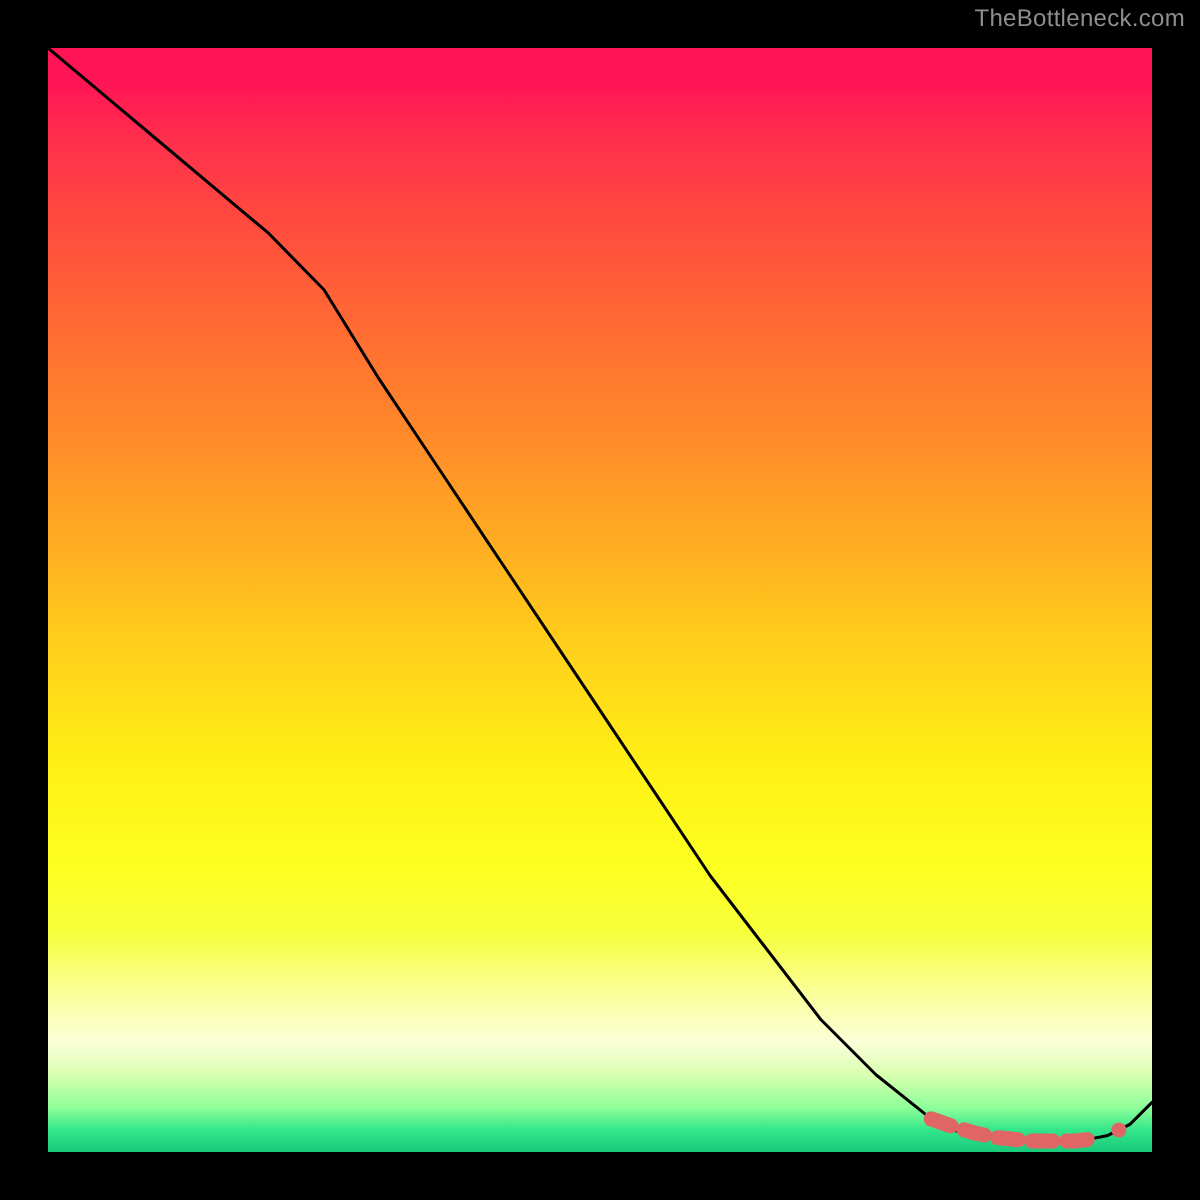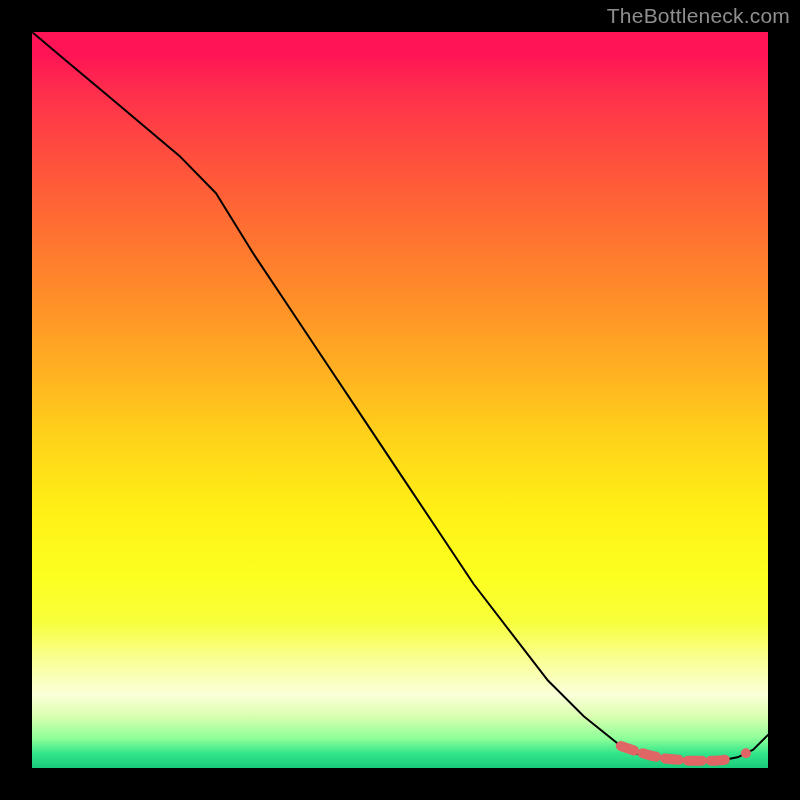--- a/index.html
+++ b/index.html
@@ -50,21 +50,21 @@
     top: 0;
     width: 736px;
     height: 736px;
     pointer-events: none;
   }
   .watermark {
     position: absolute;
     top: 4px;
     right: 10px;
     color: #8e8e8e;
-    font-size: 21px;
+    font-size: 16px;
     letter-spacing: 0.2px;
     user-select: none;
   }
 </style>
 </head>
 <body>
 
 <div class="frame">
 
   <div class="watermark">TheBottleneck.com</div>

